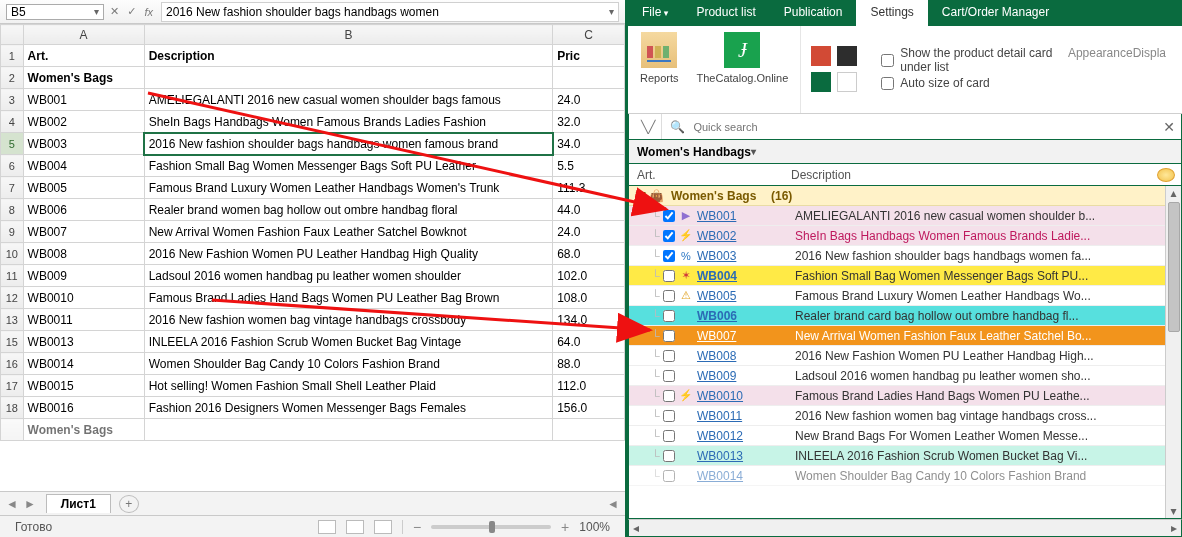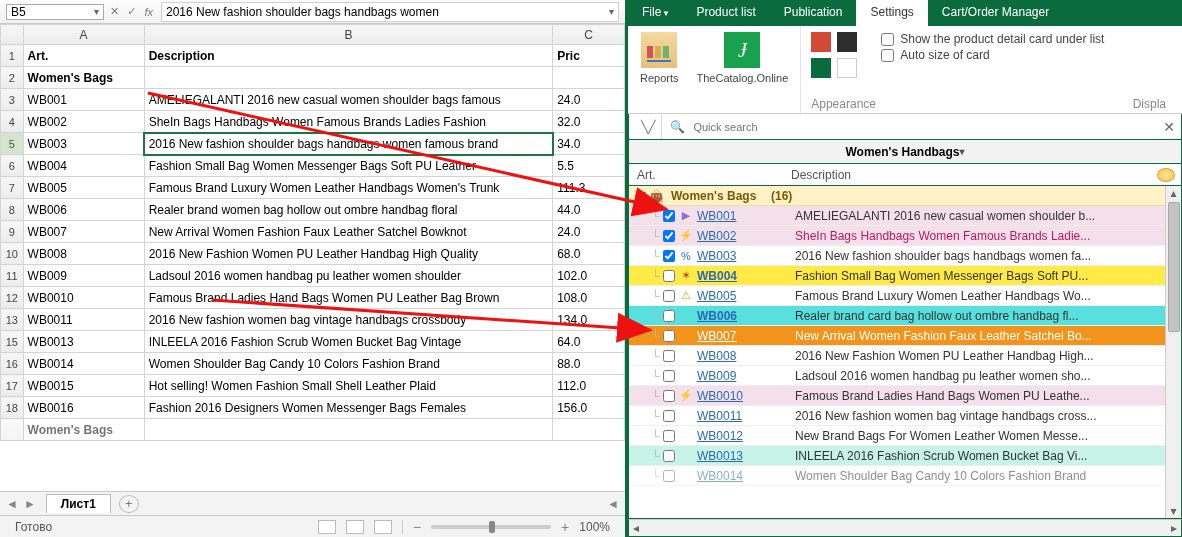--- a/index.html
+++ b/index.html
@@ -47,31 +47,31 @@
   .rgroup{border-right:1px solid #e6e6e6;padding:6px 12px 2px 12px;display:flex;flex-direction:column;align-items:center;justify-content:space-between}
   .rgroup-row{display:flex;gap:18px}
   .rbtn{display:flex;flex-direction:column;align-items:center;gap:4px;cursor:pointer}
   .ricon{width:36px;height:36px;display:flex;align-items:center;justify-content:center;border:none}
   .ricon.reports{background:linear-gradient(#f5d9a0,#e7c07a);position:relative}
   .ricon.reports::before{content:"";position:absolute;bottom:6px;left:6px;right:6px;height:2px;background:#3b78c2}
   .ricon.reports::after{content:"";position:absolute;bottom:10px;left:6px;width:6px;height:12px;background:#d05454;box-shadow:8px 0 0 #d0b154,16px 0 0 #6fb06f}
   .ricon.catalog{background:#19a24e;color:#fff;font-style:italic;font-size:20px;font-family:Georgia,serif}
   .glabel{font-size:11px;color:#666}
   .rbtn span{font-size:11px;color:#444}
-  .appearance{padding:6px 10px 2px 10px;flex:1;display:flex;flex-direction:column;justify-content:space-between}
+  .appearance{padding:20px 10px 2px 10px;flex:1;display:flex;flex-direction:row;justify-content:space-between}
   .swatches{display:flex;gap:6px;margin-bottom:6px}
   .sw{width:20px;height:20px}
   .check-row{display:flex;align-items:center;gap:6px;font-size:11px;color:#444;margin-bottom:2px}
   .check-row input{width:13px;height:13px}
   .appearance .glabel-row{display:flex;justify-content:space-between;font-size:11px;color:#888;padding-right:6px}
   .search-row{height:26px;border:1px solid #0a6b3f;border-top:none;display:flex;align-items:center;padding:0 6px;gap:8px}
   .search-row .expand{font-size:12px;color:#777;padding:0 6px;border-right:1px solid #ddd;height:100%;display:flex;align-items:center}
   .search-row input{border:none;flex:1;outline:none;font-size:11px;color:#888}
   .search-row .closex{color:#666;font-size:14px}
-  .cat-title{height:24px;border:1px solid #0a6b3f;border-top:none;background:#f2f2f2;display:flex;align-items:center;justify-content:center;padding:0 8px;font-weight:bold}
+  .cat-title{height:24px;border:1px solid #0a6b3f;border-top:none;background:#f2f2f2;display:flex;align-items:center;justify-content:flex-start;padding:0 8px;font-weight:bold}
   .cat-title::after{content:"▾";color:#555;font-size:10px}
   .list-head{height:22px;border:1px solid #0a6b3f;border-top:none;background:#fff;display:flex;align-items:center;font-size:11px;color:#555}
   .list-head .col-art{width:162px;padding-left:8px}
   .list-head .col-desc{flex:1}
   .list-head .coin{width:18px;height:14px;border-radius:50%;border:1px solid #e0a030;background:radial-gradient(#ffe89a,#f2c24c);margin-right:6px}
   .tree{flex:1;border:1px solid #0a6b3f;border-top:none;overflow:hidden;position:relative;font-size:12px}
   .tree-inner{position:absolute;inset:0;overflow-y:auto}
   .group-row{height:20px;background:#fff2c8;display:flex;align-items:center;padding-left:6px;gap:4px;font-weight:bold;color:#7a5a00;border-bottom:1px solid #e9dca5}
   .group-row .gicon{width:10px;color:#7a5a00}
   .group-row .bag{width:18px;color:#a07820}

